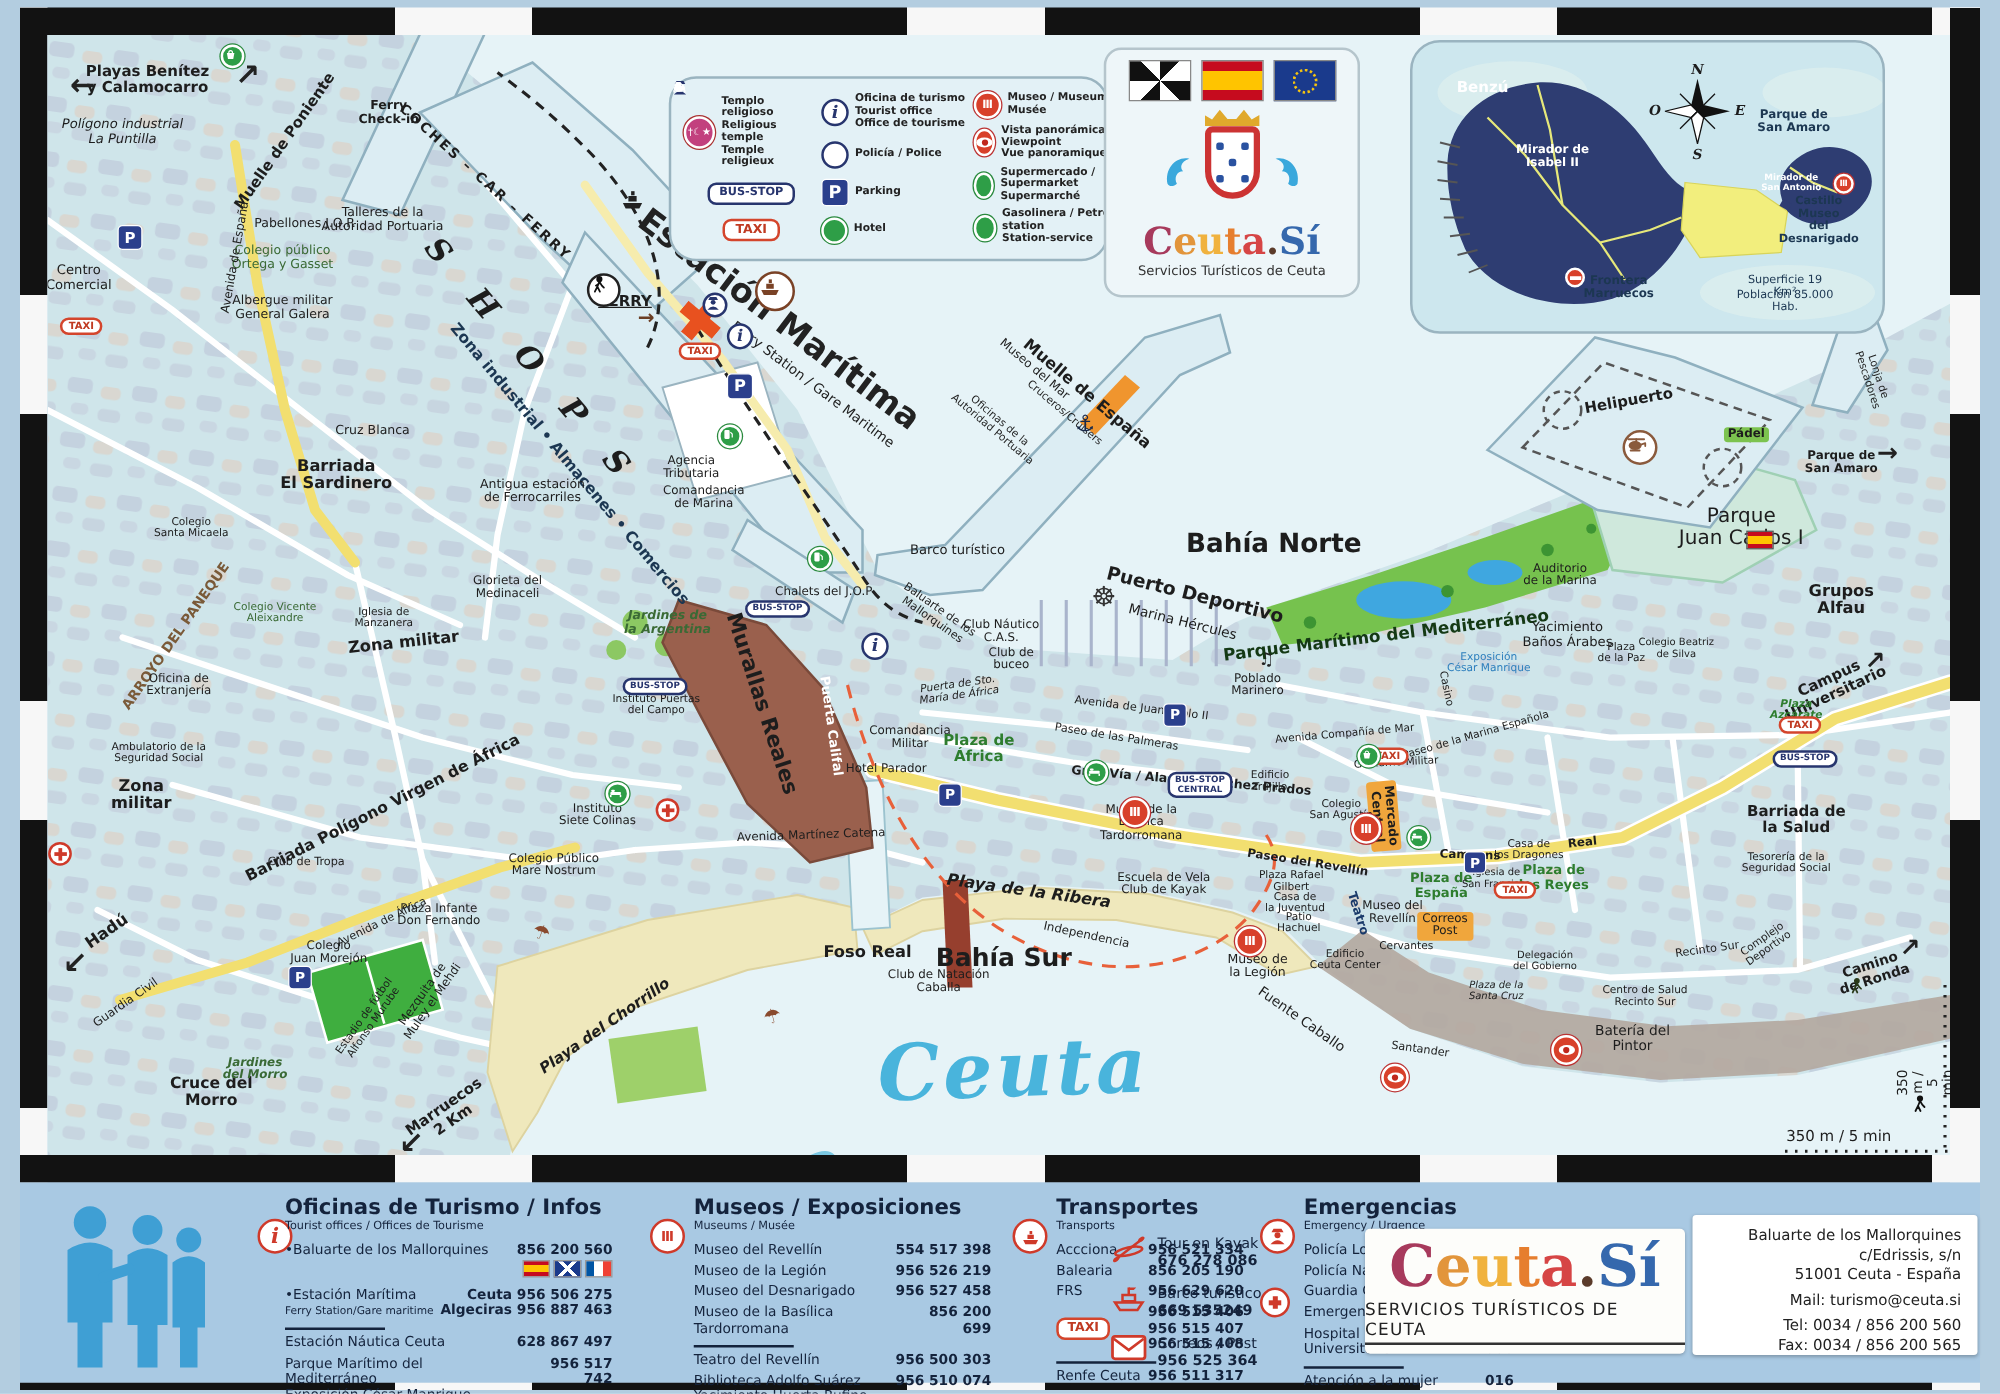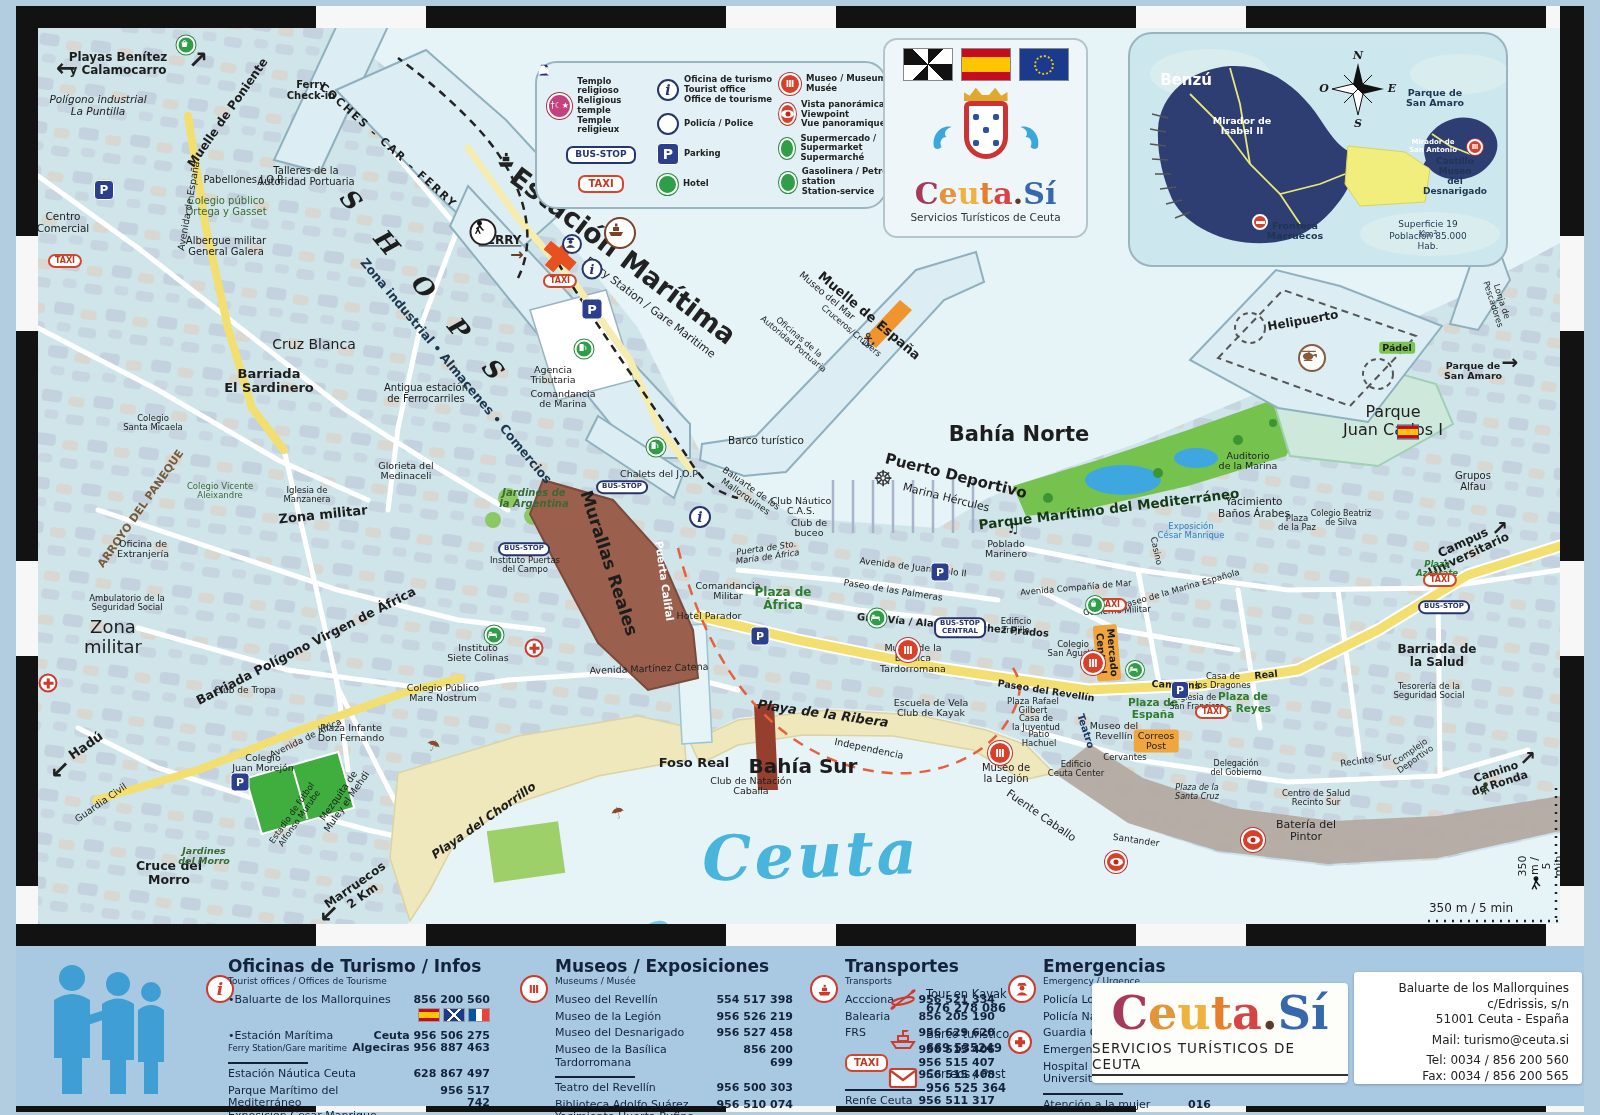--- a/index.html
+++ b/index.html
@@ -227,21 +227,21 @@
     <span class="lbl" style="left:585px;top:228px;font-size:27px;--r:37deg;font-weight:bold;color:#222">Estación Marítima</span>
     <span class="lbl lt" style="left:612px;top:280px;font-size:11px;--r:37deg">Ferry Station / Gare Maritime</span>
     <span class="lbl" style="left:462px;top:213px;font-size:12px;font-weight:bold;text-decoration:underline">FERRY</span>
     <span class="lbl nvy" style="left:418px;top:343px;font-size:12.5px;--r:50deg;font-weight:bold">Zona industrial • Almacenes • Comercios</span>
     <span class="lbl lt" style="left:388px;top:365px;font-size:10px">Antigua estación
 de Ferrocarriles</span>
     <span class="lbl lt" style="left:515px;top:347px;font-size:9.5px">Agencia
 Tributaria</span>
     <span class="lbl lt" style="left:525px;top:371px;font-size:9.5px">Comandancia
 de Marina</span>
-    <span class="lbl lt" style="left:276px;top:317px;font-size:14px">Cruz Blanca</span>
+    <span class="lbl lt" style="left:260px;top:317px;font-size:10px">Cruz Blanca</span>
     <span class="lbl" style="left:231px;top:353px;font-size:13px;font-weight:bold">Barriada
 El Sardinero</span>
     <span class="lbl lt" style="left:206px;top:151px;font-size:10px">Pabellones J.O.P.</span>
     <span class="lbl lt" style="left:268px;top:148px;font-size:10px">Talleres de la
 Autoridad Portuaria</span>
     <span class="lbl dgr lt" style="left:188px;top:178px;font-size:10px">Colegio público
 Ortega y Gasset</span>
     <span class="lbl lt" style="left:188px;top:218px;font-size:10px">Albergue militar
 General Galera</span>
     <span class="lbl lt" style="left:25px;top:195px;font-size:10.5px">Centro
@@ -362,34 +362,34 @@
 de la Paz</span>
     <span class="lbl lt" style="left:1210px;top:433px;font-size:9.5px">Auditorio
 de la Marina</span>
     <span class="lbl lt" style="left:1355px;top:393px;font-size:16px">Parque
 Juan Carlos I</span>
     <span class="lbl" style="left:1265px;top:293px;font-size:12px;--r:-10deg">Helipuerto</span>
     <span class="lbl" style="left:1359px;top:320px;font-size:9.5px;background:#7cc34f;padding:1px 3px;border-radius:3px">Pádel</span>
     <span class="lbl" style="left:1435px;top:343px;font-size:9.5px">Parque de
 San Amaro</span>
     <span class="lbl lt" style="left:1459px;top:275px;font-size:8.5px;--r:72deg">Lonja de Pescadores</span>
-    <span class="lbl" style="left:1435px;top:453px;font-size:10px;font-weight:normal">Grupos
+    <span class="lbl" style="left:1435px;top:453px;font-size:13px;font-weight:bold">Grupos
 Alfau</span>
     <span class="lbl" style="left:1428px;top:521px;font-size:12px;--r:-25deg;font-weight:bold">Campus
 Universitario</span>
     <span class="lbl it grn" style="left:1399px;top:541px;font-size:8.5px">Plaza
 Azcárate</span>
     <span class="lbl" style="left:1399px;top:628px;font-size:12px;font-weight:bold">Barriada de
 la Salud</span>
     <span class="lbl lt" style="left:1391px;top:663px;font-size:8.5px">Tesorería de la
 Seguridad Social</span>
     <span class="lbl lt" style="left:1375px;top:728px;font-size:8.5px;--r:-35deg">Complejo
 Deportivo</span>
     <span class="lbl" style="left:285px;top:487px;font-size:13px;--r:-6deg;font-weight:bold">Zona militar</span>
-    <span class="lbl" style="left:75px;top:609px;font-size:18px;font-weight:normal">Zona
+    <span class="lbl" style="left:75px;top:609px;font-size:13px;font-weight:bold">Zona
 militar</span>
     <span class="lbl brn" style="left:103px;top:481px;font-size:11px;--r:-55deg;font-weight:bold">ARROYO DEL PANEQUE</span>
     <span class="lbl lt" style="left:105px;top:521px;font-size:9.5px">Oficina de
 Extranjería</span>
     <span class="lbl lt" style="left:89px;top:575px;font-size:8.5px">Ambulatorio de la
 Seguridad Social</span>
     <span class="lbl lt" style="left:207px;top:663px;font-size:9px">Club de Tropa</span>
     <span class="lbl" style="left:268px;top:618px;font-size:12.5px;--r:-27deg;font-weight:bold">Barriada Polígono Virgen de África</span>
     <span class="lbl lt" style="left:440px;top:625px;font-size:9.5px">Instituto
 Siete Colinas</span>
@@ -727,21 +727,21 @@
   <span class="lbl" style="left:194px;top:55px;font-size:11px;font-style:italic;font-family:'DejaVu Serif',serif">O</span>
   <span class="lbl" style="left:262px;top:55px;font-size:11px;font-style:italic;font-family:'DejaVu Serif',serif">E</span>
   <span class="lbl" style="left:228px;top:90px;font-size:11px;font-style:italic;font-family:'DejaVu Serif',serif">S</span>
   
   
   
   <div class="icn circ mus-c" style="left:345px;top:113px;width:16px;height:16px;font-size:7px">Ⅲ</div>
   <div class="icn circ" style="left:130px;top:188px;width:16px;height:16px;background:#d8402a;border:2px solid #fff">
       <div style="width:9px;height:3px;background:#fff"></div>
     </div>
-  <span class="lbl wht" style="left:56px;top:46px;font-size:15px">Benzú</span>
+  <span class="lbl wht" style="left:56px;top:36px;font-size:12px">Benzú</span>
   <span class="lbl wht" style="left:112px;top:92px;font-size:9.5px">Mirador de
 Isabel II</span>
   <span class="lbl nvy" style="left:305px;top:64px;font-size:9.5px">Parque de
 San Amaro</span>
   <span class="lbl wht" style="left:303px;top:113px;font-size:7px">Mirador de
 San Antonio</span>
   <span class="lbl nvy" style="left:325px;top:143px;font-size:9px">Castillo Museo
 del Desnarigado</span>
   <span class="lbl nvy" style="left:165px;top:197px;font-size:9.5px">Frontera
 Marruecos</span>

